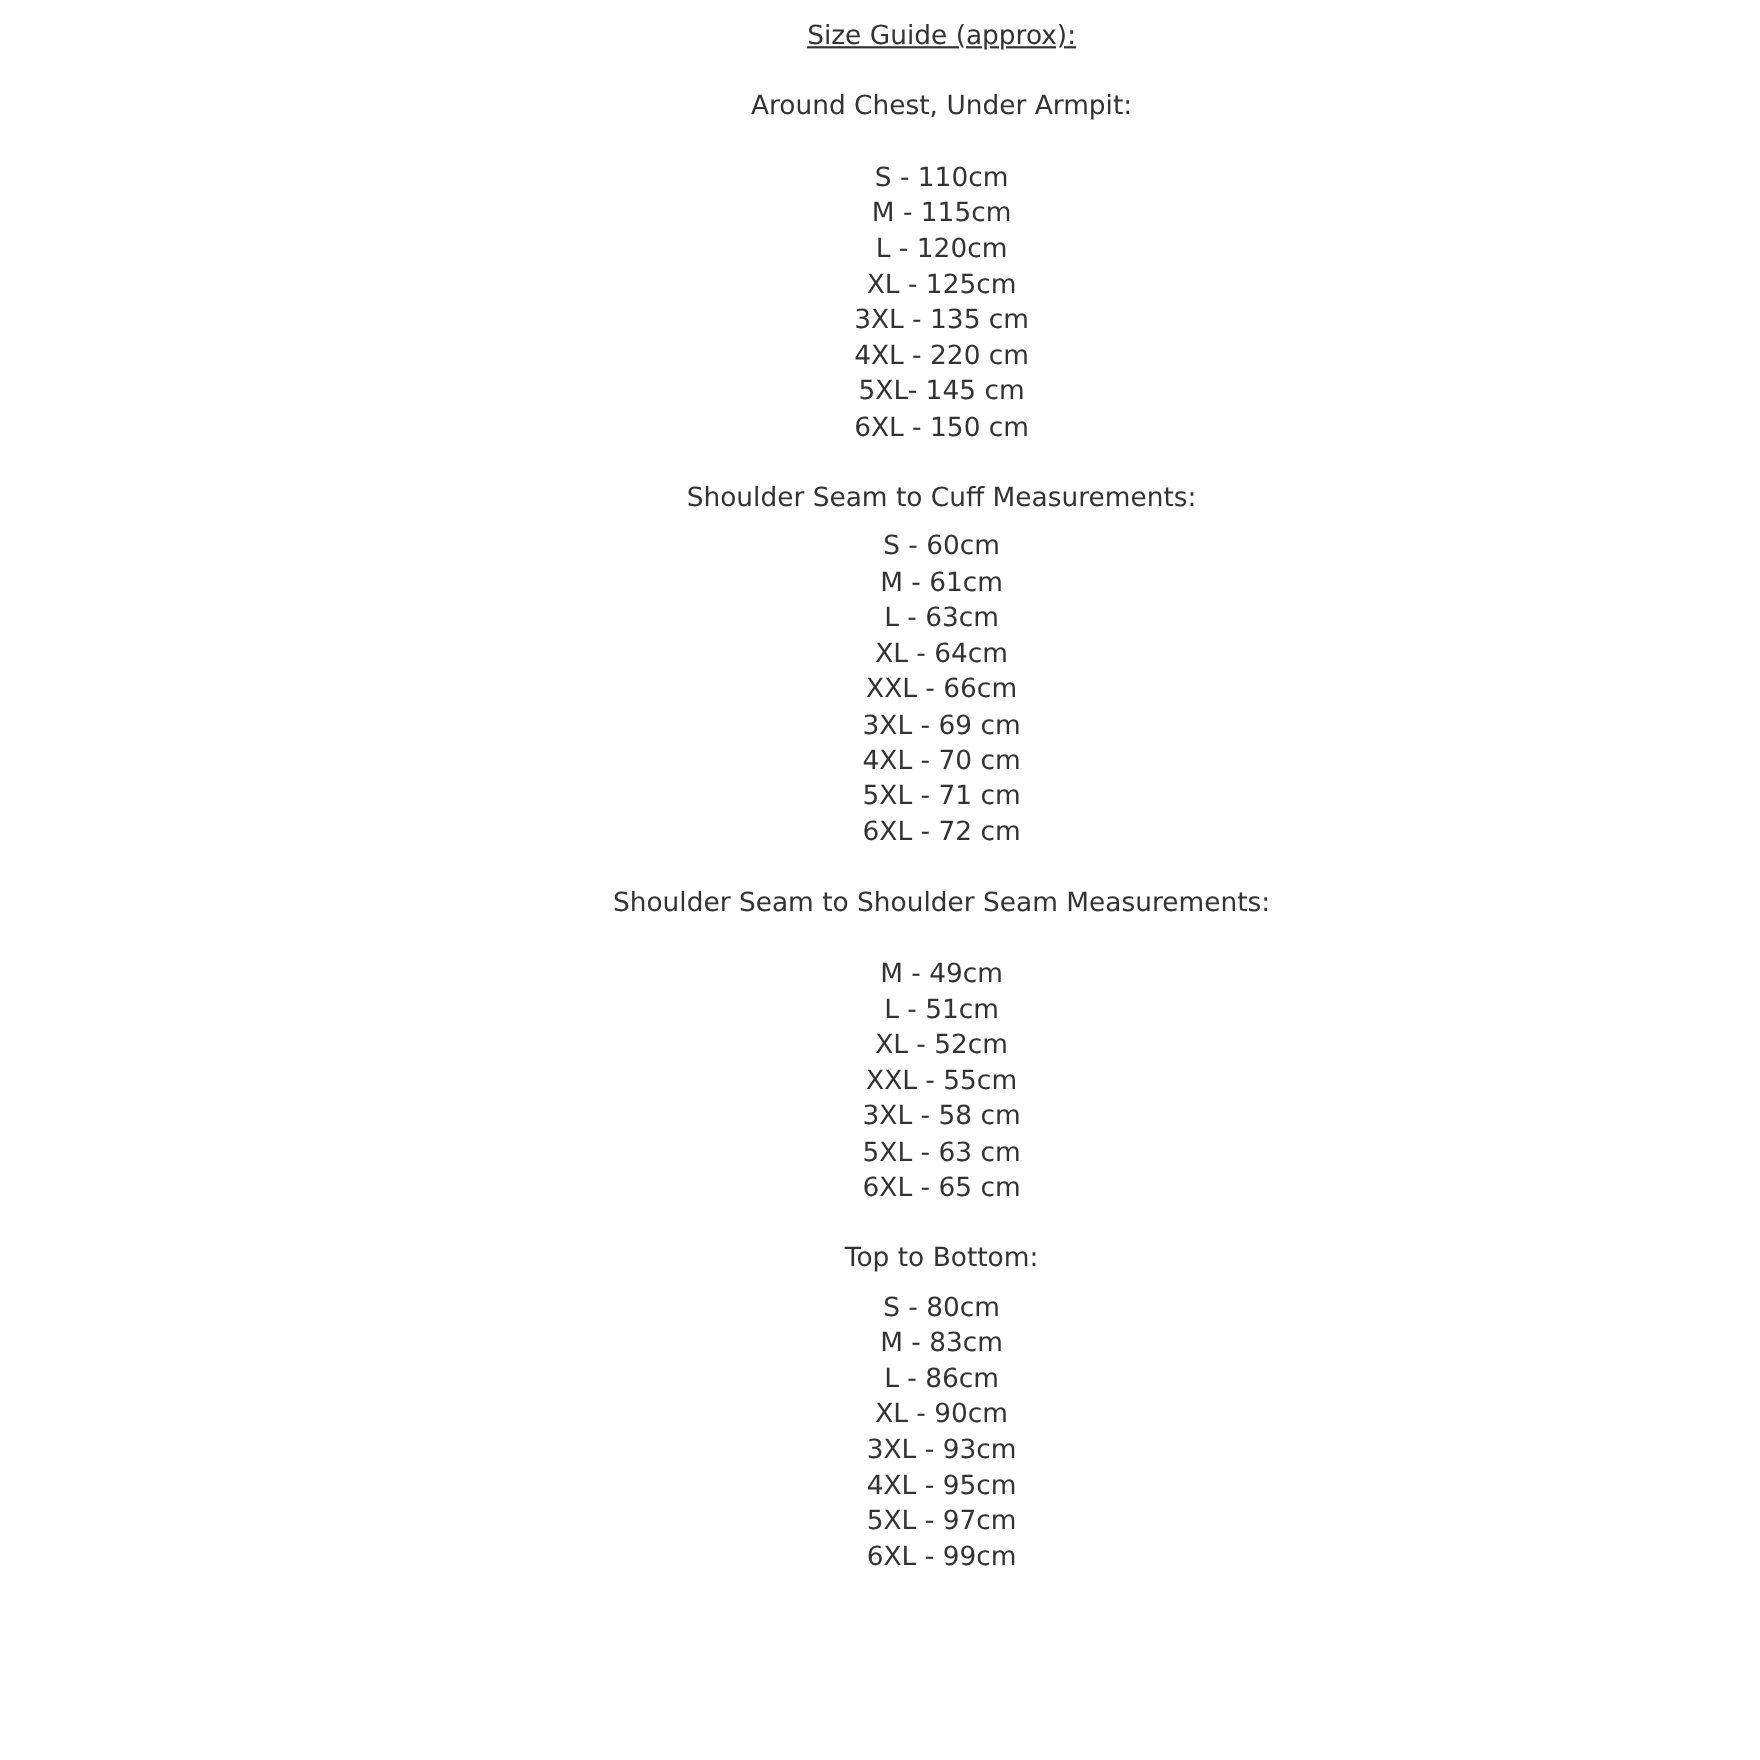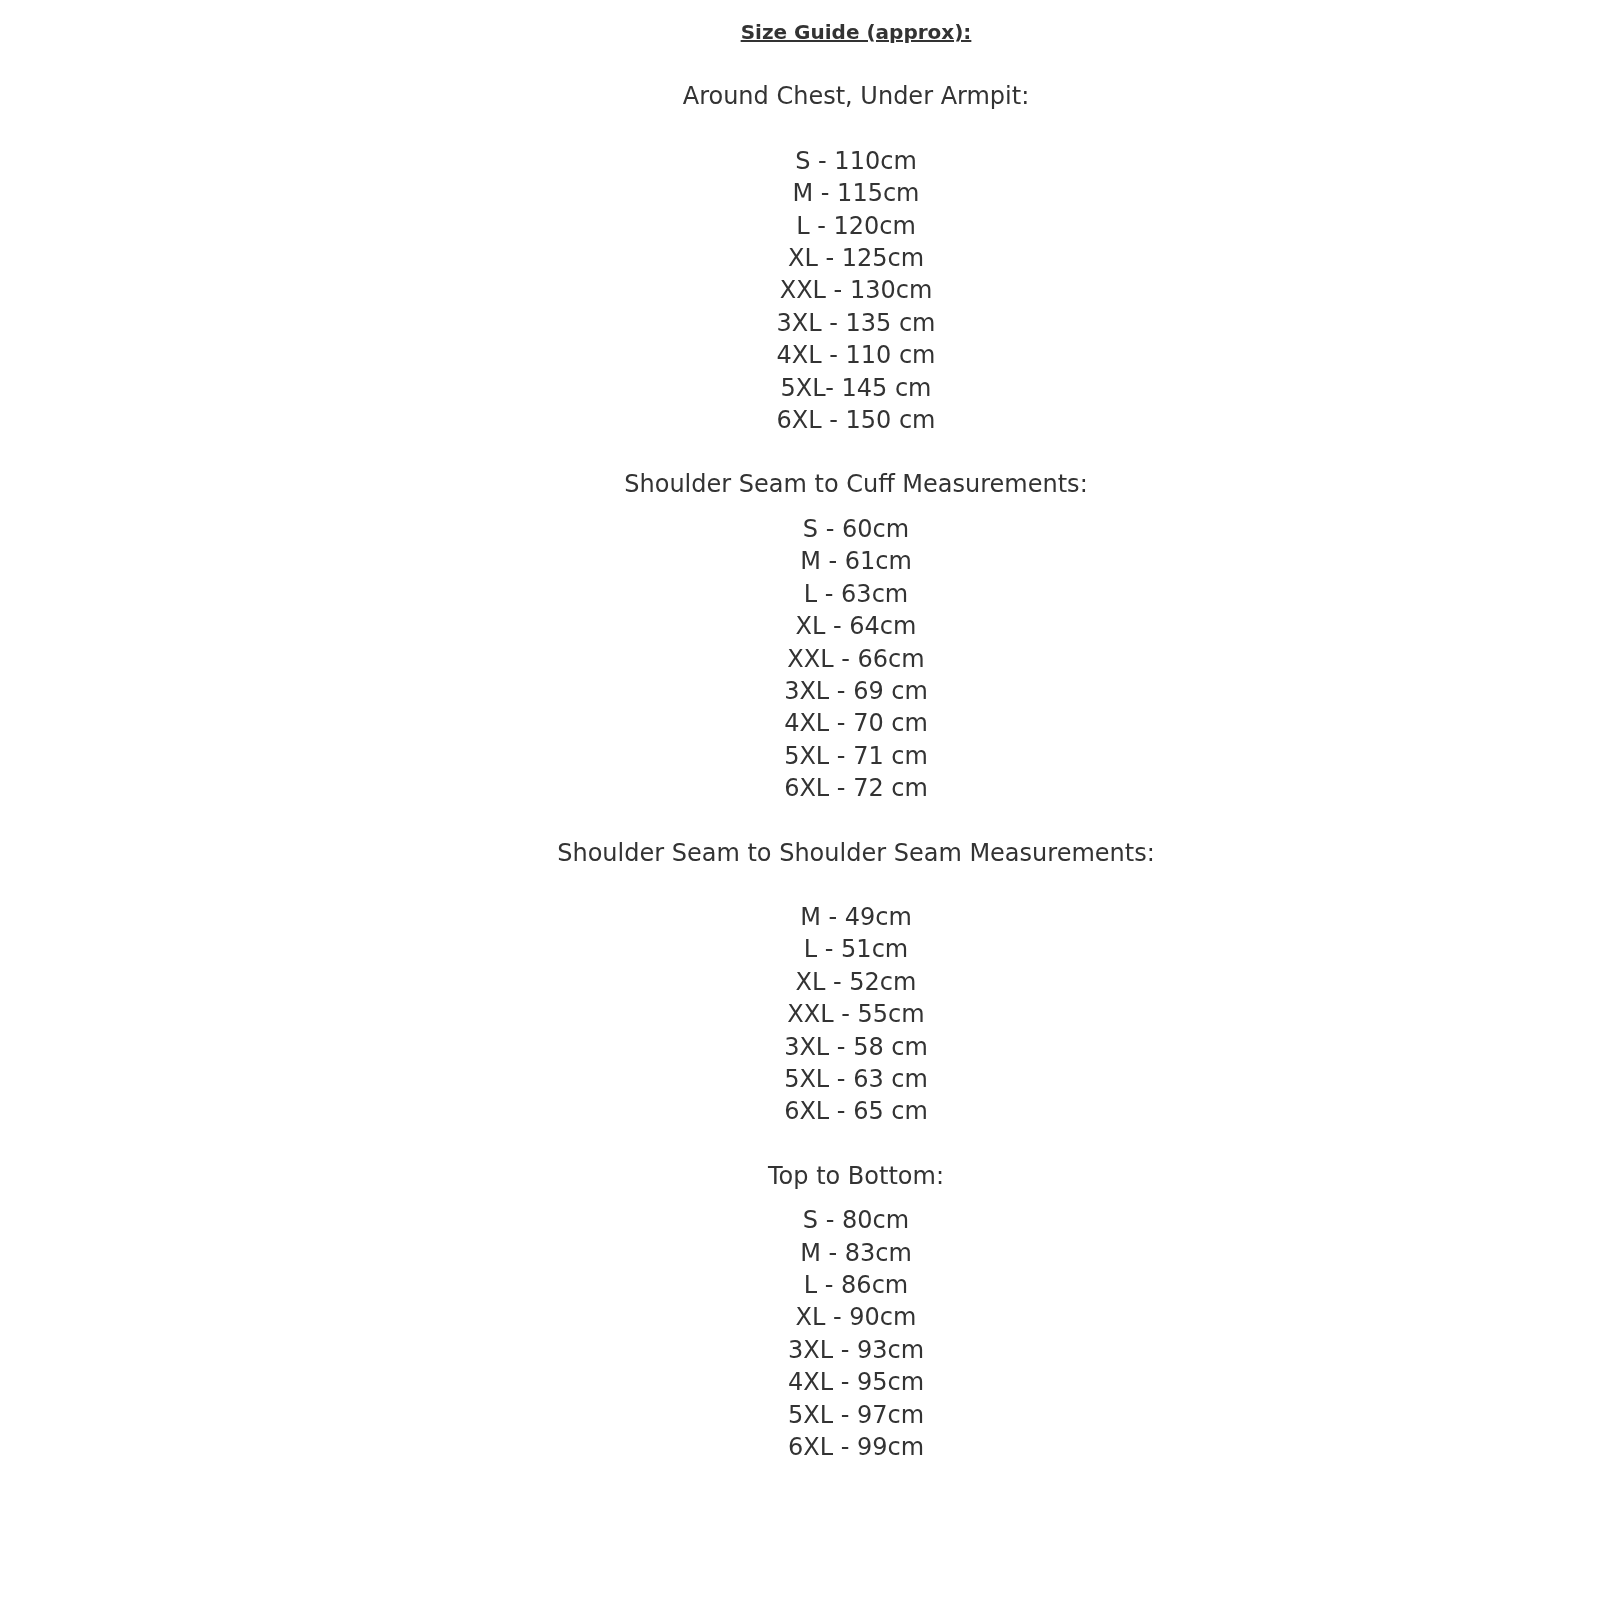--- a/index.html
+++ b/index.html
@@ -14,22 +14,22 @@
     padding: 16px 0 0 112px; 
     background: #ffffff;
     font-family: "DejaVu Sans", "Liberation Sans", sans-serif;
     font-size: 24px;
     line-height: 32.4px;
     color: #333333;
     text-align: center;
     overflow: hidden;
   }
   .title {
-    font-size: 20px;
-    font-weight: bold;
+    font-size: 24px;
+    font-weight: normal;
     margin: 0 0 32px 0;
     text-decoration: underline;
   }
   .section {
     margin: 0 0 32px 0;
   }
   .heading {
     margin: 12px;
   }
   .heading.gap-after {
@@ -46,23 +46,22 @@
 <div class="page">
 
   <h1 class="title">Size Guide (approx):</h1>
 
   <div class="section">
     <div class="heading gap-after">Around Chest, Under Armpit:</div>
     <div class="row">S - 110cm</div>
     <div class="row">M - 115cm</div>
     <div class="row">L - 120cm</div>
     <div class="row">XL - 125cm</div>
-    <div class="row">XXL - 130cm</div>
     <div class="row">3XL - 135 cm</div>
-    <div class="row">4XL - 110 cm</div>
+    <div class="row">4XL - 220 cm</div>
     <div class="row">5XL- 145 cm</div>
     <div class="row">6XL - 150 cm</div>
   </div>
 
   <div class="section">
     <div class="heading">Shoulder Seam to Cuff Measurements:</div>
     <div class="row">S - 60cm</div>
     <div class="row">M - 61cm</div>
     <div class="row">L - 63cm</div>
     <div class="row">XL - 64cm</div>

